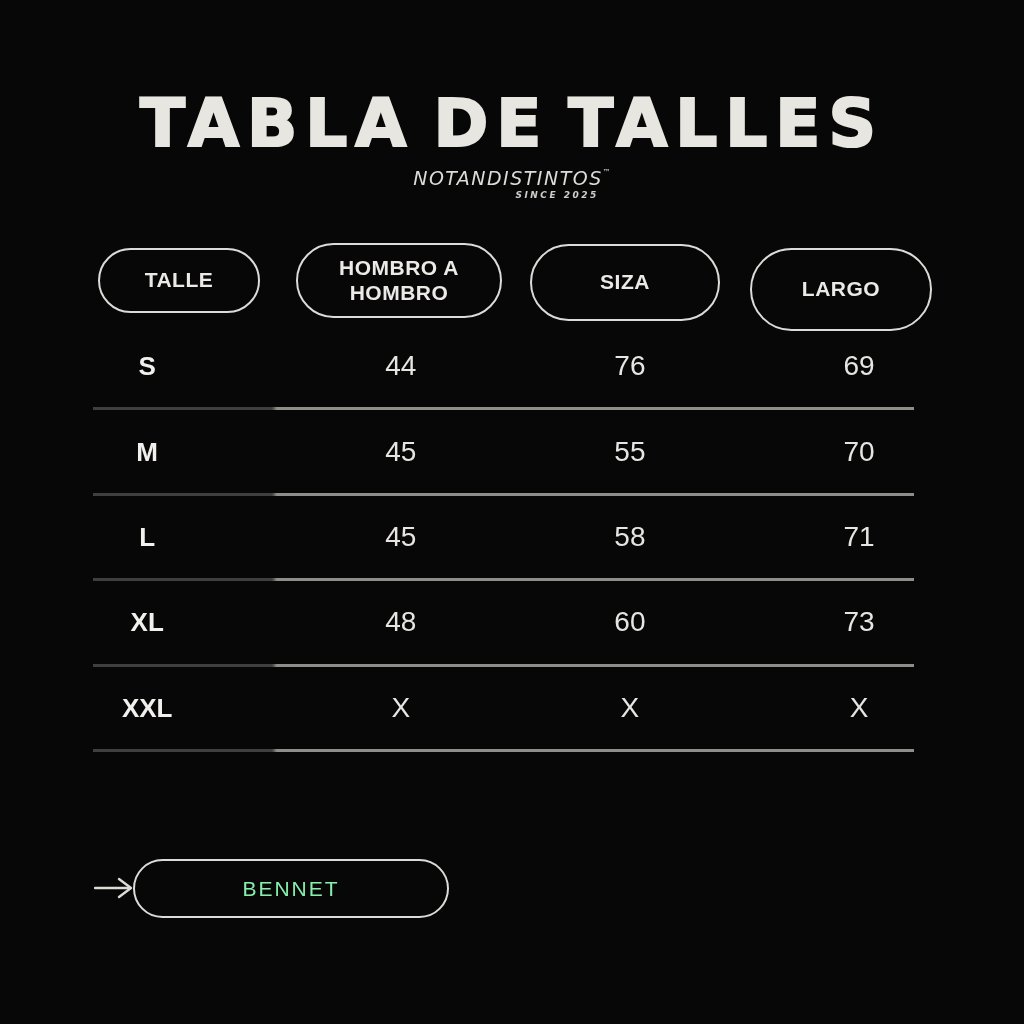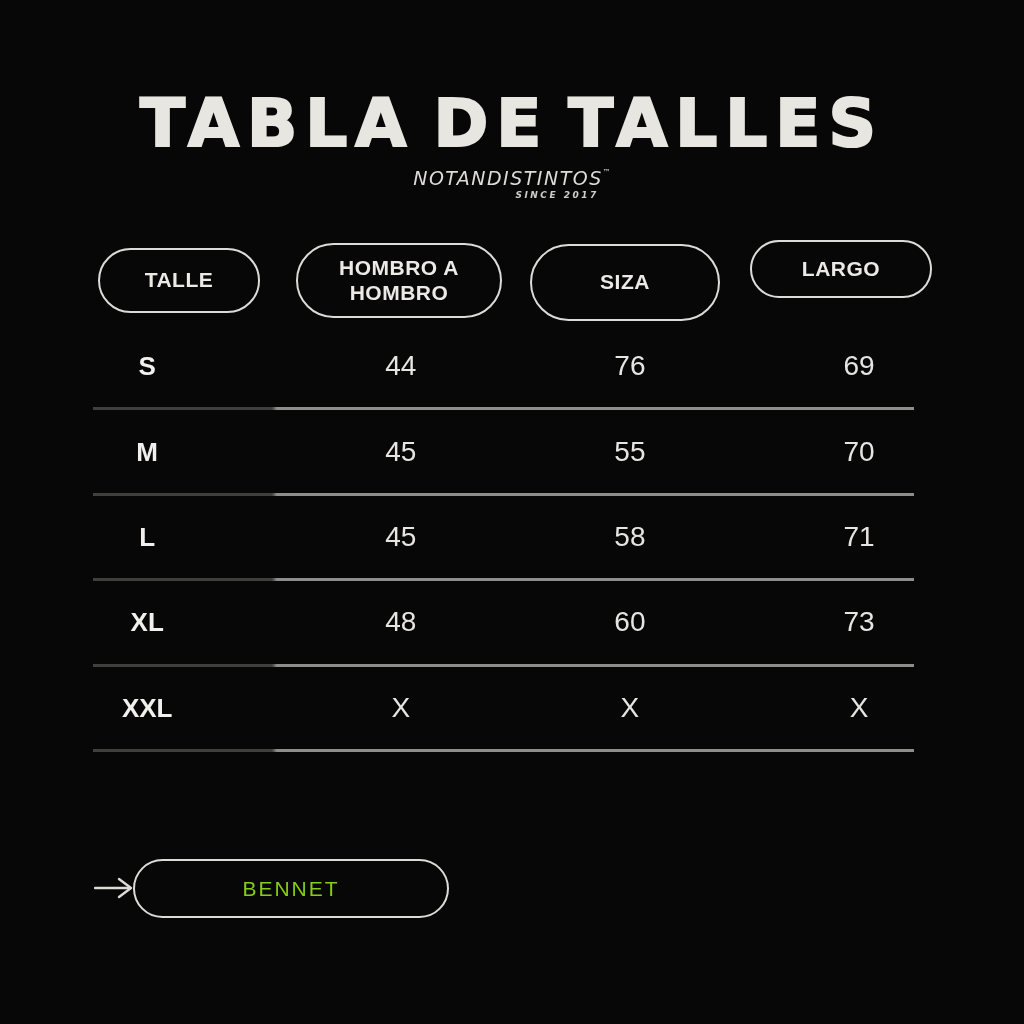--- a/index.html
+++ b/index.html
@@ -42,21 +42,21 @@
   .pill {
     position:absolute; box-sizing:border-box;
     border:2px solid #dcdbd8; border-radius:44px;
     display:flex; align-items:center; justify-content:center;
     text-align:center; color:#eceae6; background:transparent;
   }
   .th { font-weight:bold; font-size:21px; line-height:1.15; letter-spacing:.5px; }
   .pill-talle  { left:98px;  top:248px; width:162px; height:65px; }
   .pill-hombro { left:296px; top:243px; width:206px; height:75px; padding:8px 10px; }
   .pill-siza   { left:530px; top:244px; width:190px; height:77px; }
-  .pill-largo  { left:750px; top:240px; width:182px; height:58px; }
+  .pill-largo  { left:750px; top:248px; width:182px; height:83px; }
 
   
   .size-table { position:absolute; left:93px; top:325px; width:821px; }
   .trow { position:relative; height:82.4px; }
   .cell {
     position:absolute; top:50%; transform:translate(-50%,-50%);
     white-space:nowrap; font-size:28px; font-weight:400; color:#e6e5e2;
   }
   .cell.c0 { left:6.6%;  font-weight:bold; font-size:26px; color:#f1f0ed; }
   .cell.c1 { left:37.5%; }
@@ -64,35 +64,35 @@
   .cell.c3 { left:93.3%; }
   .divider {
     height:3px;
     background:linear-gradient(90deg,#3f3f3d 0%,#3f3f3d 21.8%,#8e8e8b 22.4%,#8e8e8b 100%);
   }
 
   
   .arrow-wrap { position:absolute; left:94px; top:875px; width:40px; height:26px; }
   .pill-bennet { left:133px; top:859px; width:316px; height:59px; border-radius:32px; }
   .pill-note   { left:454px; top:858px; width:464px; height:59px; border-radius:32px; }
-  .footer-text { font-size:21px; font-weight:400; color:#84cc16; }
+  .footer-text { font-size:21px; font-weight:400; color:#86efac; }
   .pill-bennet .footer-text { letter-spacing:2px; }
   .pill-note   .footer-text { letter-spacing:1px; white-space:nowrap; }
 </style>
 </head>
 <body>
 
 <div class="canvas">
 
   <div class="title">TABLA DE TALLES</div>
 
   <div class="brand-block">
     <div class="brand-inner">
       <div class="brand-name"><span>NOTANDISTINTOS</span><span class="brand-tm">™</span></div>
-      <div class="brand-tagline">SINCE 2017</div>
+      <div class="brand-tagline">SINCE 2025</div>
     </div>
   </div>
 
   <div class="pill th pill-talle">TALLE</div>
   <div class="pill th pill-hombro">HOMBRO A HOMBRO</div>
   <div class="pill th pill-siza">SIZA</div>
   <div class="pill th pill-largo">LARGO</div>
 
   <div class="size-table">
     <div class="trow">

